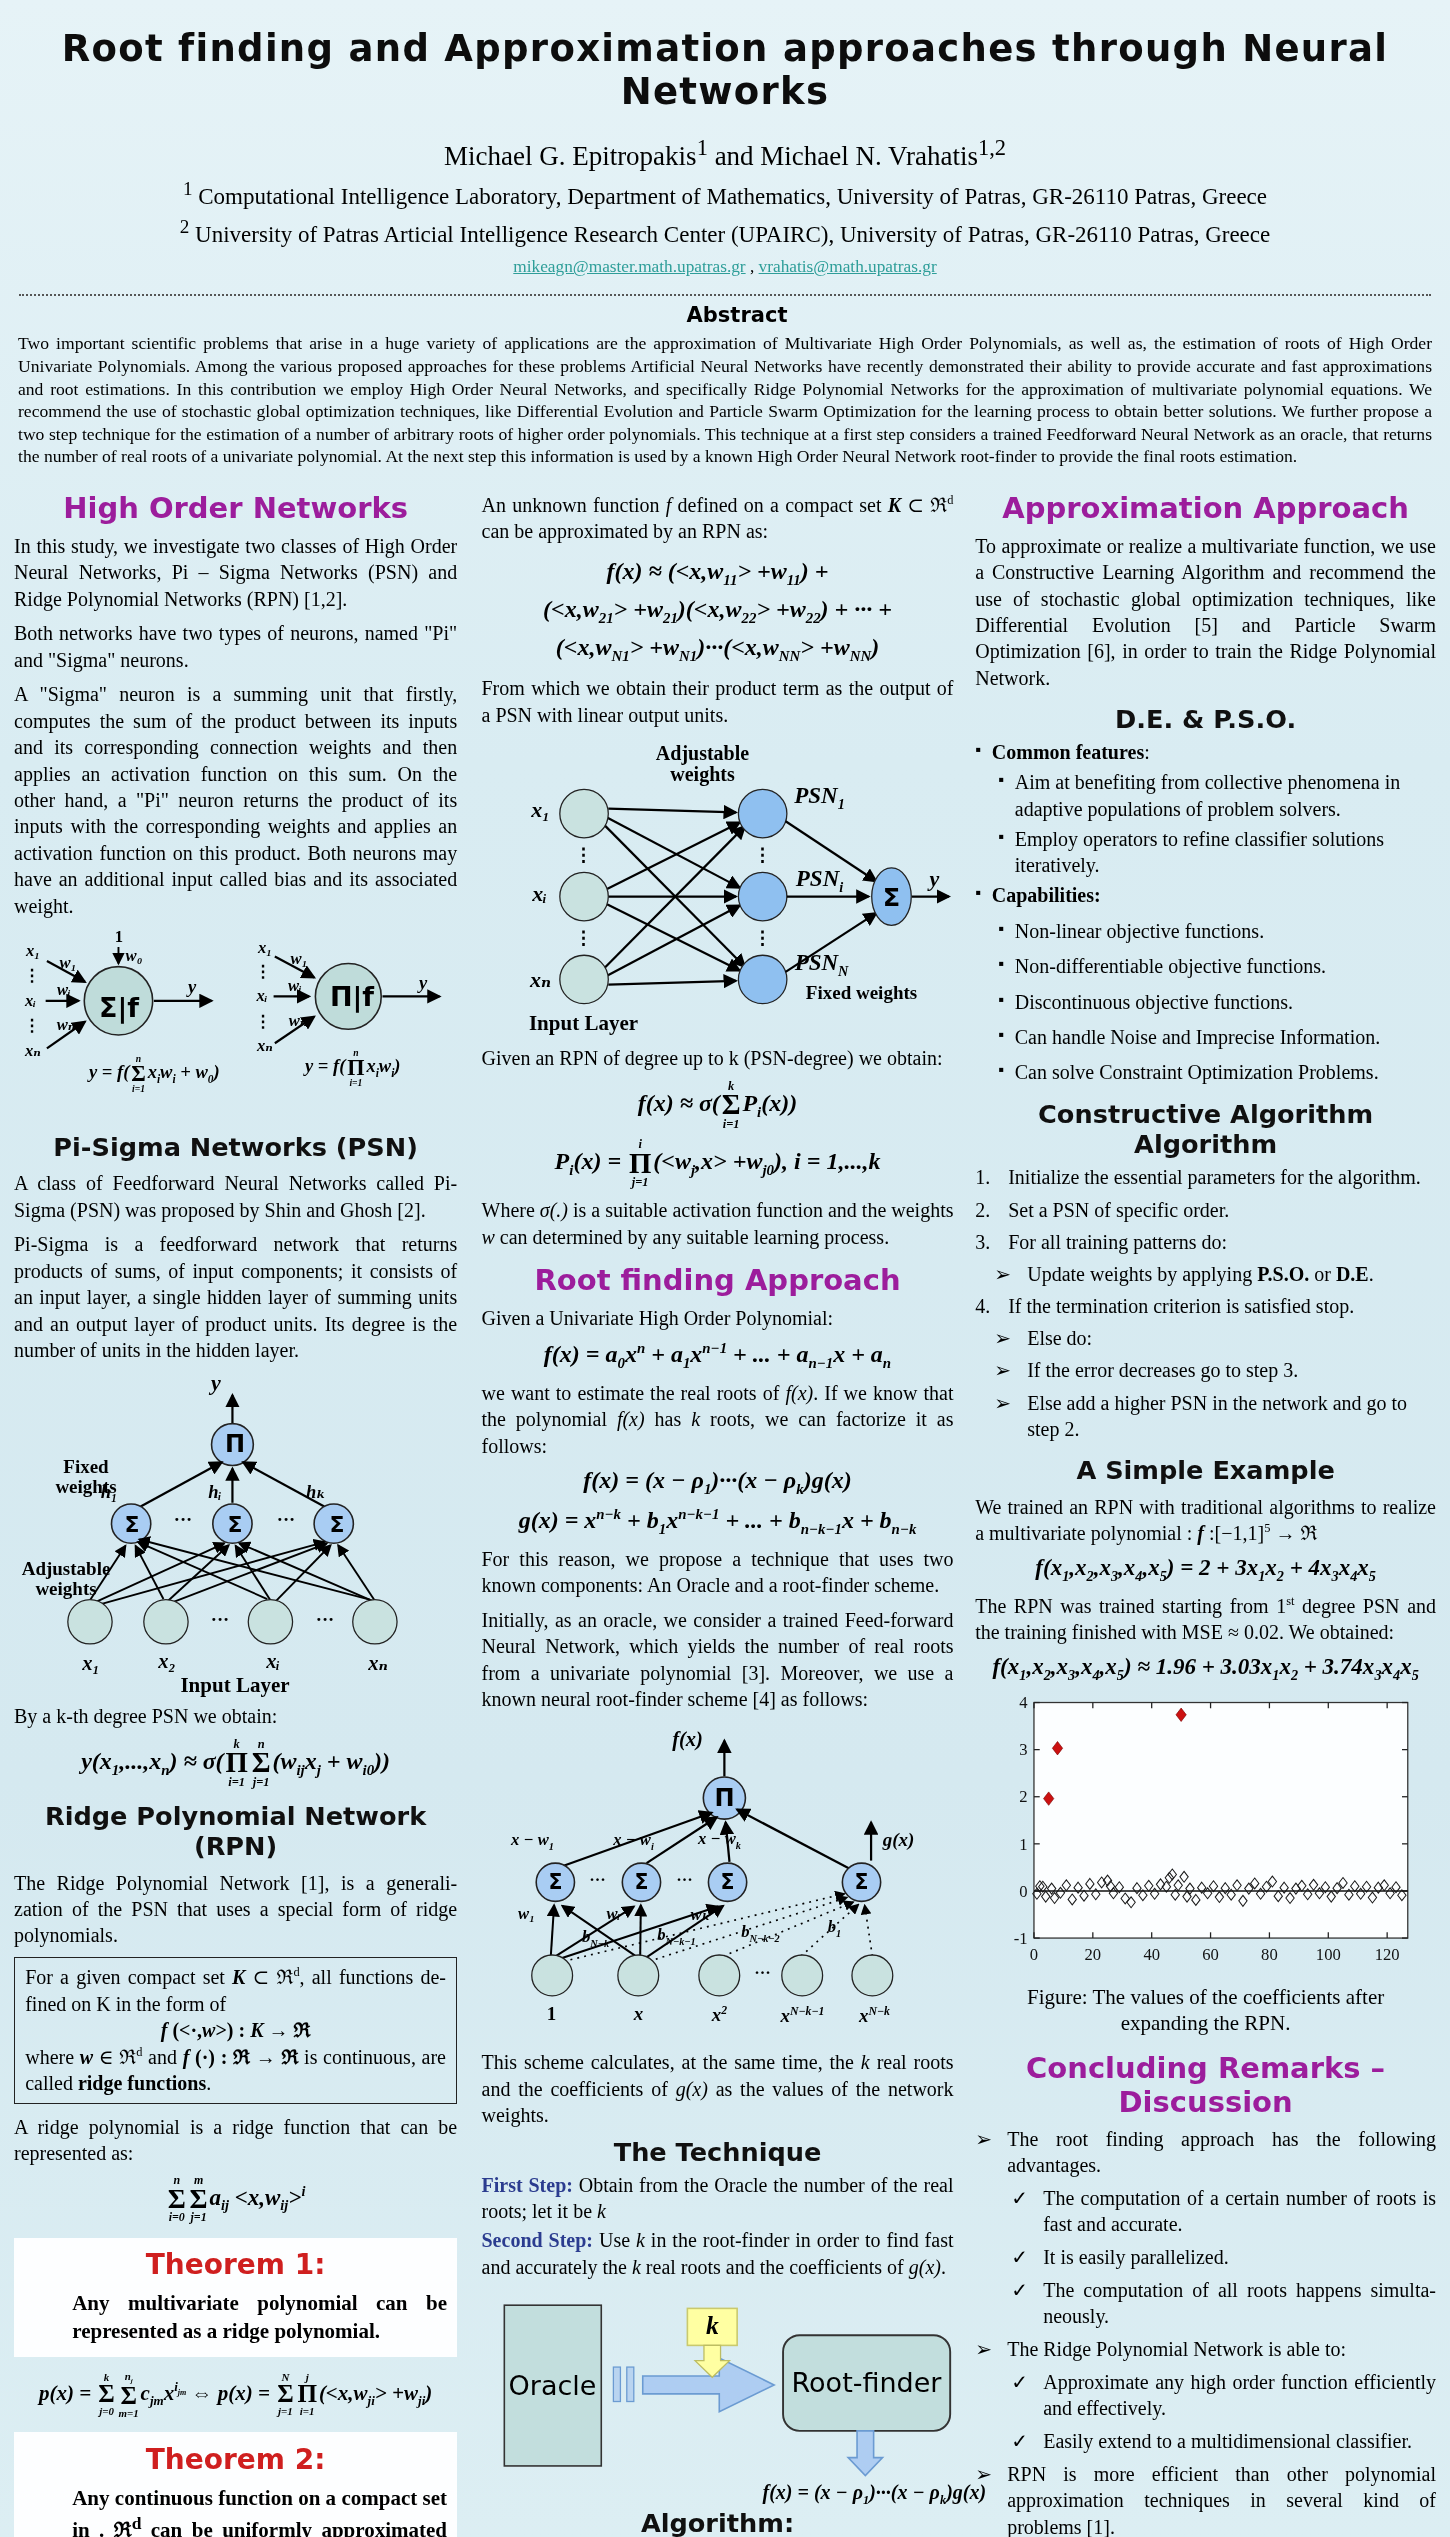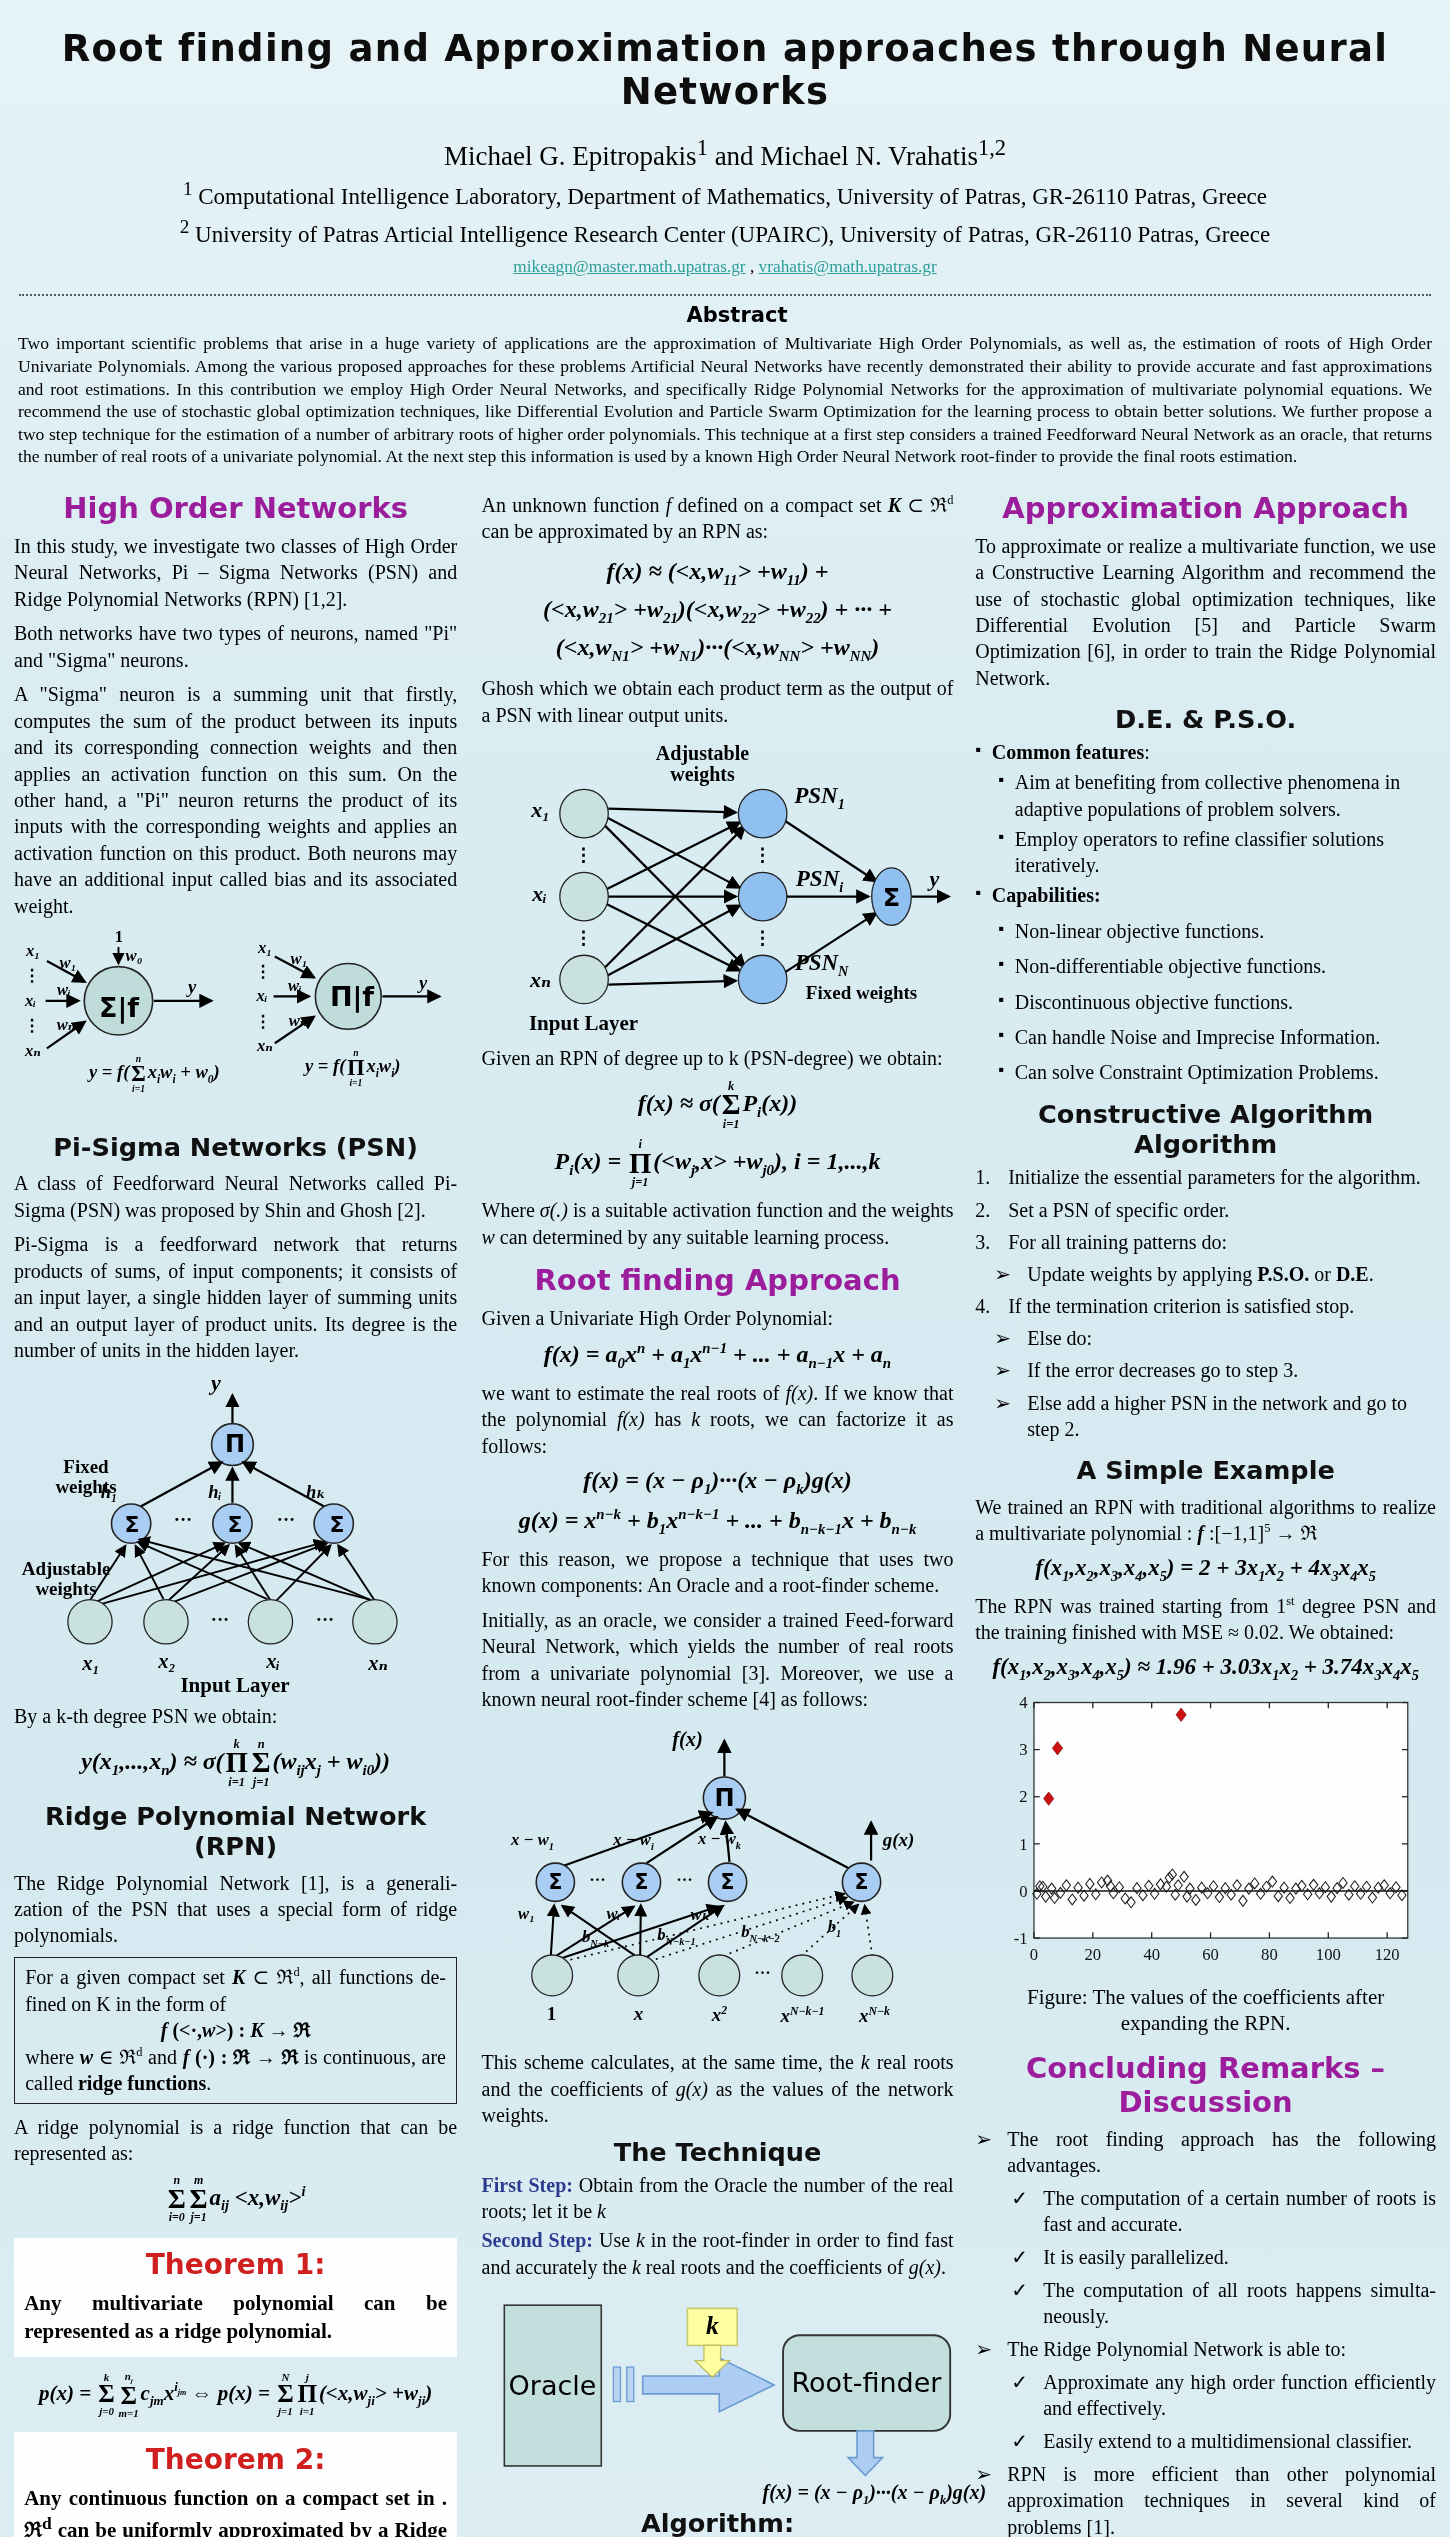--- a/index.html
+++ b/index.html
@@ -32,21 +32,21 @@
   .h-b { text-align:center; font:bold 25.6px "DejaVu Sans",sans-serif; color:#101010; margin:12.8px 0 5.1px; }
   .formula { text-align:center; font:italic bold 23px "Liberation Serif",serif; margin:7.7px 0; }
   .formula.big { font-size:24px; }
   .formula sub, .formula sup, .p sub, .p sup { font-size:62%; }
   .bop { display:inline-flex; flex-direction:column; align-items:center; vertical-align:middle; line-height:.8; margin:0 1.9px; font-style:normal; }
   .bop .t, .bop .b { font-size:52%; line-height:1; font-style:italic; }
   .bop .s { font-size:120%; line-height:.9; }
   .ridge-box { border:1.9px solid #222; padding:6.4px 10.2px; margin:10.2px 0; }
   .thm { background:#fdfeff; padding:3.8px 10.2px 11.5px; margin:14px 0; }
   .thm-h { text-align:center; font:bold 28px "DejaVu Sans",sans-serif; color:#cf1f1f; margin:6.4px 0 9px; }
-  .thm-t { font-weight:bold; text-align:justify; font-size:21px; }
+  .thm-t { font-weight:bold; text-align:justify; font-size:21px;margin-left:48px; }
   
   .diag { position:relative; width:100%; }
   .diag svg { position:absolute; inset:0; width:100%; height:100%; }
   .dl { position:absolute; transform:translate(-50%,-50%); font:italic bold 18.5px "Liberation Serif","DejaVu Serif",serif; white-space:nowrap; }
   .dl.rm { font-style:normal; }
   .dl.sans { font:27px "DejaVu Sans","Liberation Sans",sans-serif; }
   .dl.node { font:bold 27px "DejaVu Sans",sans-serif; font-style:normal; }
   .dl sub,.dl sup { font-size:62%; }
   .dl.sm { font-size:16.6px; }
   .aform { position:absolute; font:italic bold 18.5px "Liberation Serif",serif; white-space:nowrap; }
@@ -252,21 +252,21 @@
 
       <div class="thm">
         <div class="thm-h">Theorem 2:</div>
         <div class="thm-t">Any continuous function on a compact set in . ℜ<sup>d</sup> can be uniformly approximated by a Ridge Polynomial Network.</div>
       </div>
     </div>
 
     <div class="col col-m">
       <div class="p" style="margin-top:14px">An unknown function <i>f</i> defined on a compact set <b><i>K</i></b> ⊂ ℜ<sup>d</sup> can be approximated by an RPN as:</div>
       <div class="formula big" style="line-height:1.5">f(x) ≈ (&lt;x,w<sub>11</sub>&gt; +w<sub>11</sub>) +<br>(&lt;x,w<sub>21</sub>&gt; +w<sub>21</sub>)(&lt;x,w<sub>22</sub>&gt; +w<sub>22</sub>) + ··· +<br>(&lt;x,w<sub>N1</sub>&gt; +w<sub>N1</sub>)···(&lt;x,w<sub>NN</sub>&gt; +w<sub>NN</sub>)</div>
-      <div class="p">Ghosh which we obtain each product term as the output of a PSN with linear output units.</div>
+      <div class="p">From which we obtain their product term as the output of a PSN with linear output units.</div>
 
       <div class="diag" style="height:300px">
         <svg viewBox="0 0 740 470">
 
           <line x1="198" y1="112" x2="398" y2="118" stroke="#000" stroke-width="3.5" marker-end="url(#ah)"></line>
           <line x1="196" y1="126" x2="404" y2="236" stroke="#000" stroke-width="3.5" marker-end="url(#ah)"></line>
           <line x1="192" y1="138" x2="412" y2="360" stroke="#000" stroke-width="3.5" marker-end="url(#ah)"></line>
           <line x1="196" y1="238" x2="404" y2="134" stroke="#000" stroke-width="3.5" marker-end="url(#ah)"></line>
           <line x1="198" y1="250" x2="398" y2="250" stroke="#000" stroke-width="3.5" marker-end="url(#ah)"></line>
           <line x1="196" y1="262" x2="404" y2="366" stroke="#000" stroke-width="3.5" marker-end="url(#ah)"></line>

